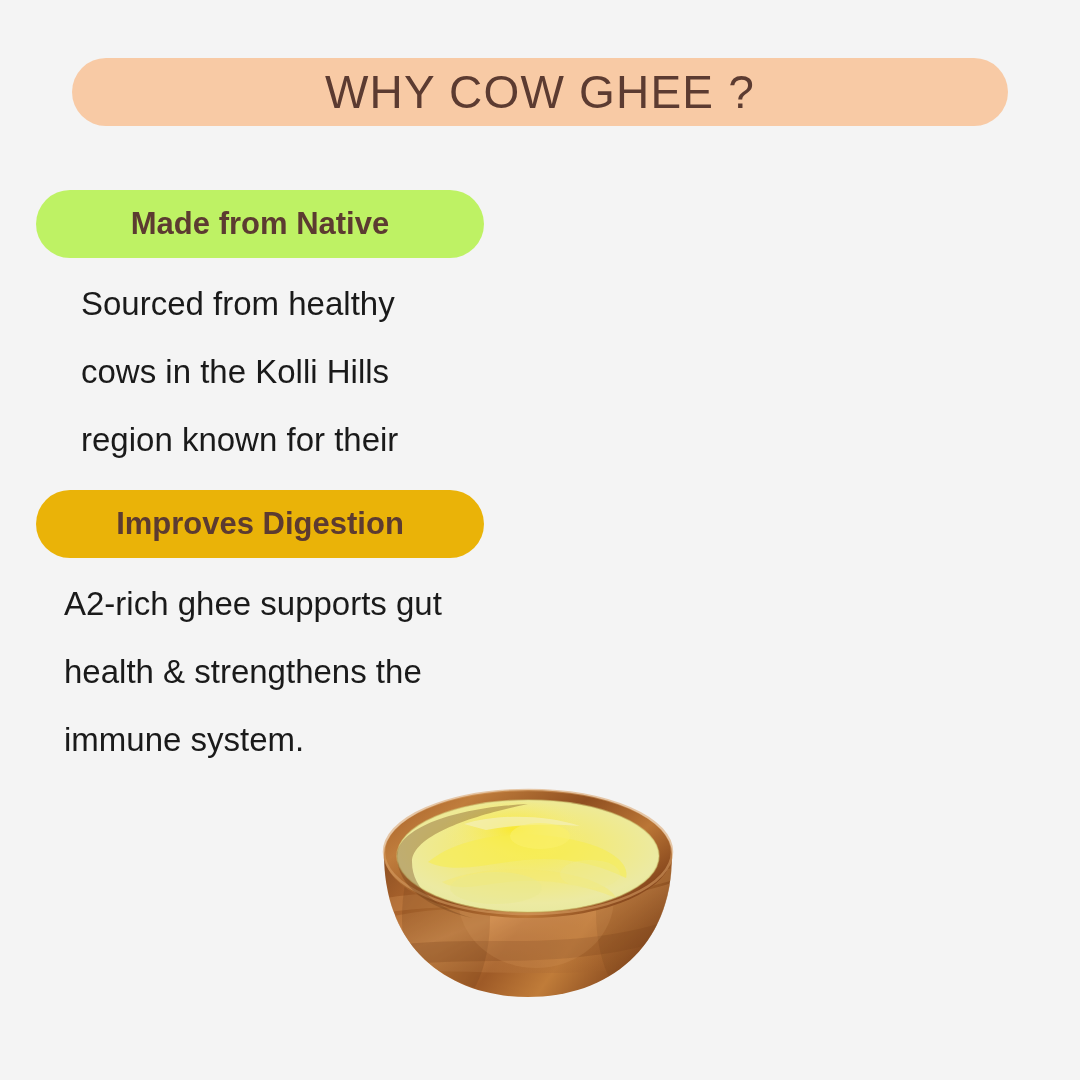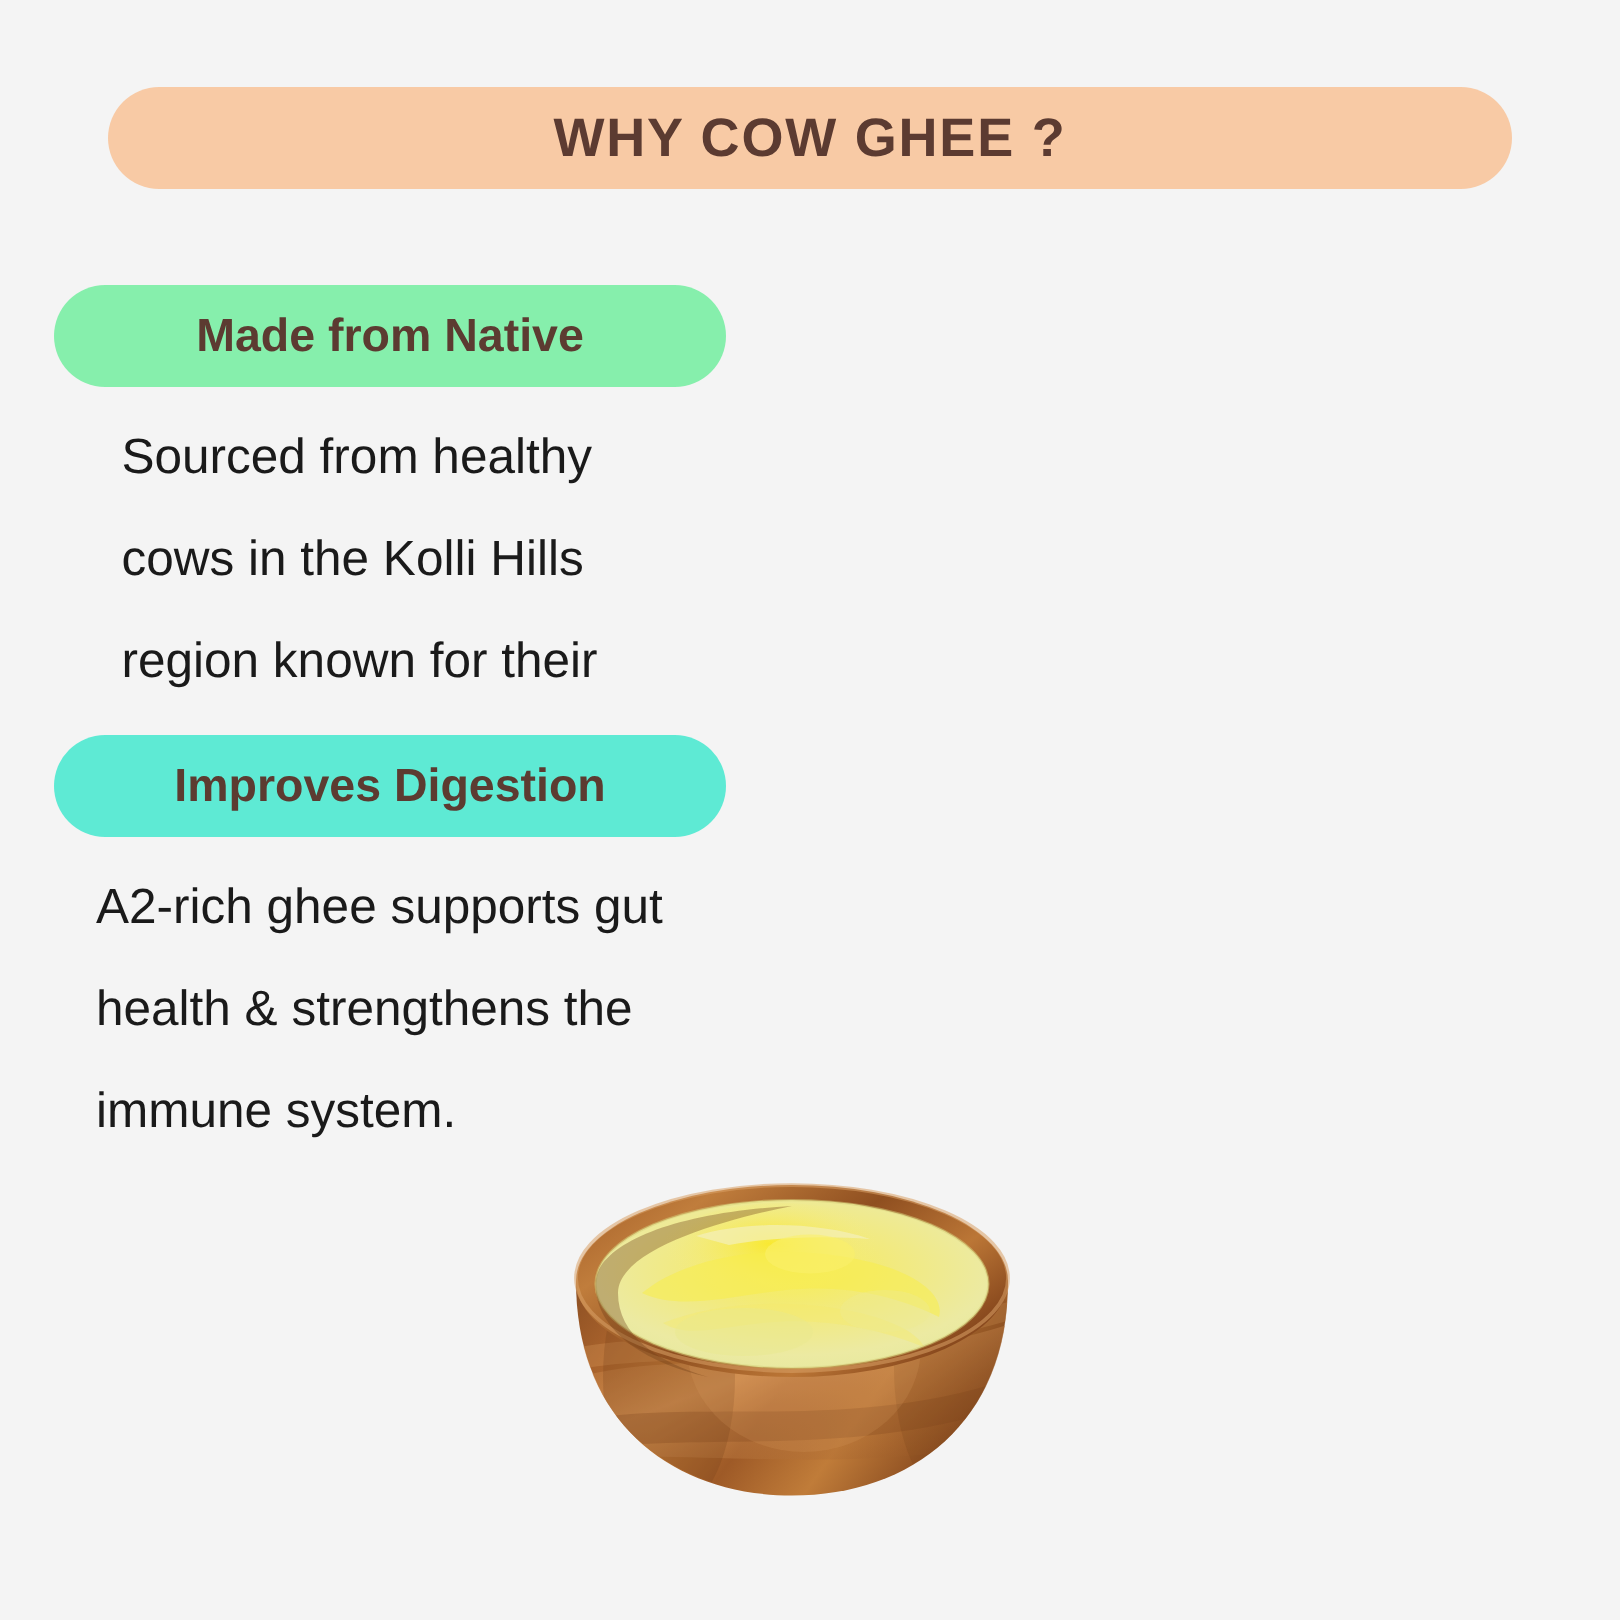--- a/index.html
+++ b/index.html
@@ -30,22 +30,22 @@
     top: 58px;
     width: 936px;
     height: 68px;
     background: #f8caa5;
     border-radius: 34px;
     display: flex;
     align-items: center;
     justify-content: center;
   }
   .header-title {
-    font-size: 36px;
-    font-weight: bold;
+    font-size: 46px;
+    font-weight: normal;
     letter-spacing: 1.2px;
     color: #5c3b31;
     white-space: nowrap;
     text-align: center;
   }
 
   
   .col-left  { position: absolute; left: 36px;  width: 448px; }
   .col-right { position: absolute; left: 603px; width: 446px; }
 
@@ -53,22 +53,22 @@
   .row2 { top: 490px; }
 
   .pill {
     height: 68px;
     border-radius: 34px;
     display: flex;
     align-items: center;
     justify-content: center;
     padding: 0 14px;
   }
-  .pill-green { background: #86efac; }
-  .pill-peach { background: #5eead4; }
+  .pill-green { background: #bef264; }
+  .pill-peach { background: #eab308; }
 
   .pill-label {
     font-size: 31px;
     font-weight: bold;
     color: #5c3b31;
     white-space: nowrap;
     text-align: center;
   }
 
   .desc {

